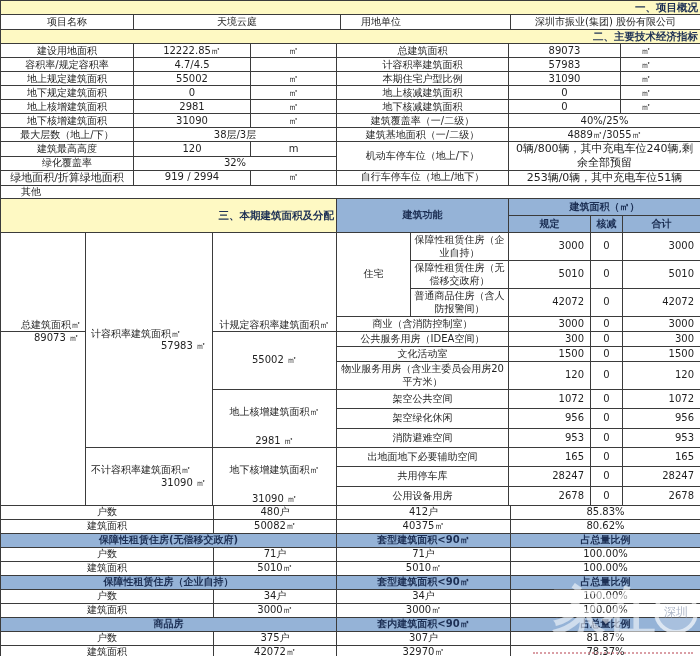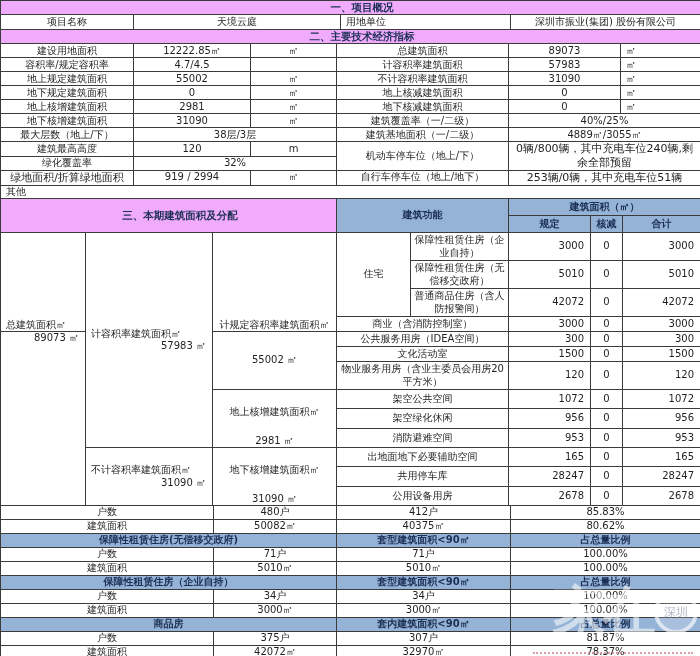--- a/index.html
+++ b/index.html
@@ -12,25 +12,25 @@
   #page { width:700px; height:656px; overflow:hidden; position:relative; }
   table { border-collapse:collapse; table-layout:fixed; width:700px; margin-top:-1px; }
   table:first-child { margin-top:0; }
   td {
     border:1px solid #3b3b3b;
     font-size:10px; color:#1f1f1f;
     text-align:center; vertical-align:middle;
     padding:0 2px; line-height:1.25; overflow:hidden;
   }
   .sec {
-    background:#f0abfc; color:#1c2f54; font-weight:bold;
-    text-align:center; padding-left:25px; font-size:10.5px;
+    background:#fef9c3; color:#1c2f54; font-weight:bold;
+    text-align:right; padding-left:25px; font-size:10.5px;
   }
   .hdr { background:#95b3d7; color:#1c2f54; font-weight:bold; }
-  .tl { text-align:left; padding-left:5px; }
+  .tl { text-align:left; padding-left:20px; }
   .trr { text-align:right; padding-right:6px; }
   .vb { vertical-align:bottom; }
   .vt { vertical-align:top; }
   .small { font-size:11px; }
   tr.r12 td { height:12px; }
   tr.r14 td { height:14px; }
   tr.r15 td { height:15px;border-radius:6px; }
   tr.r17 td { height:17px; }
   tr.r28 td { height:28px; }
   .stack .lbl { text-align:left; padding-left:3px; }
@@ -106,21 +106,21 @@
       <td>4.7/4.5</td>
       <td></td>
       <td>计容积率建筑面积</td>
       <td>57983</td>
       <td class="tl">㎡</td>
     </tr>
     <tr class="r14">
       <td>地上规定建筑面积</td>
       <td>55002</td>
       <td>㎡</td>
-      <td>不计容积率建筑面积</td>
+      <td>本期住宅户型比例</td>
       <td>31090</td>
       <td class="tl">㎡</td>
     </tr>
     <tr class="r14">
       <td>地下规定建筑面积</td>
       <td>0</td>
       <td>㎡</td>
       <td>地上核减建筑面积</td>
       <td>0</td>
       <td class="tl">㎡</td>

